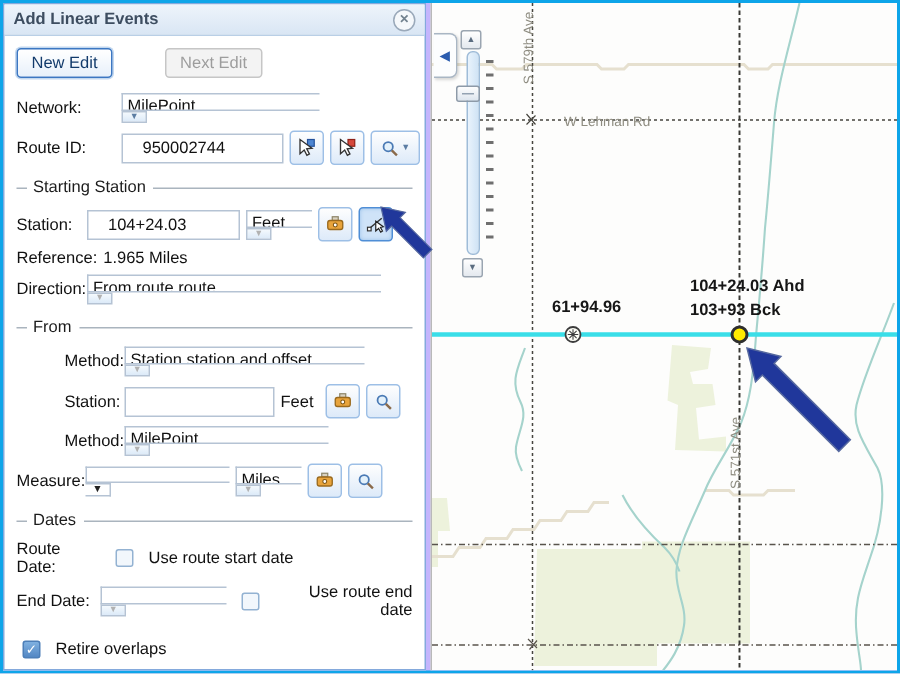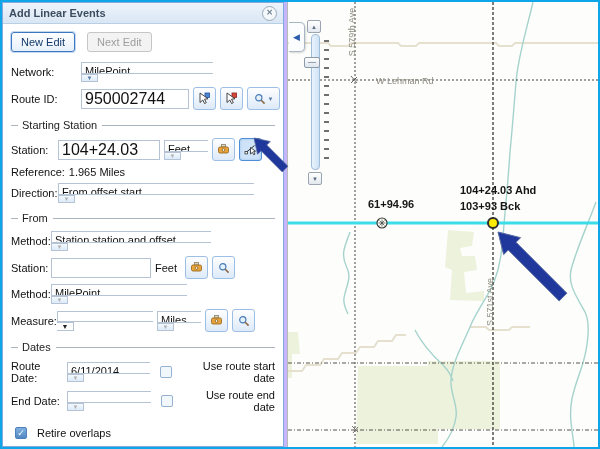--- a/index.html
+++ b/index.html
@@ -4,29 +4,29 @@
 <style>
   html,body{margin:0;padding:0;background:#e8e8e8;font-family:"Liberation Sans",sans-serif;}
   #screen{position:relative;width:600px;height:449px;box-sizing:border-box;border:2px solid #0ea5e9;background:#c4b5fd;overflow:hidden;}
 
   
   #panel{position:absolute;left:0;top:0;width:282px;height:445px;box-sizing:border-box;border:1px solid #84a9dc;background:#fff;}
   #panel-header{height:20px;display:flex;align-items:center;padding:0 6px;background:linear-gradient(#eef4fb,#d9e6f4);border-bottom:1px solid #b9cfe6;font-size:11px;font-weight:bold;color:#3d4d60;}
   .close-btn{margin-left:auto;width:13px;height:13px;border:1px solid #9aa9ba;border-radius:50%;font-size:8px;line-height:12px;text-align:center;color:#72828f;background:#f5f8fb;cursor:default;}
   #panel-body{padding:6px 8px;font-size:11px;color:#111;}
 
-  .btn-row{display:flex;gap:0;margin:2px 0 10px;align-items:flex-end;}
+  .btn-row{display:flex;gap:23px;margin:2px 0 10px;align-items:flex-end;}
   .btn{font-size:11px;border-radius:3px;padding:3px 9px;background:linear-gradient(#ffffff,#e7f0fa);}
   .btn.primary{border:1px solid #3c77c2;color:#123a6b;box-shadow:0 0 0 1px #c3d8ef;}
   .btn.disabled{border:1px solid #c6c6c6;color:#9d9d9d;background:#f3f3f3;margin-left:12px;}
 
   .row{display:flex;align-items:center;margin-bottom:5px;}
   .lbl{flex:none;}
-  .w70{width:70px;} .w47{width:47px;} .w40{width:40px;} .w46{width:46px;} .w56{width:56px;}
-  .tfield{box-sizing:border-box;height:20px;border:1px solid #b5c3d4;font-size:16px;padding:0 3px;font-family:"Liberation Sans",sans-serif;color:#111;background:#fff;}
+  .w70{width:70px;} .w47{width:47px;} .w40{width:40px;margin-left:32px;} .w46{width:46px;} .w56{width:56px;}
+  .tfield{box-sizing:border-box;height:20px;border:1px solid #b5c3d4;font-size:11px;padding:0 13px;font-family:"Liberation Sans",sans-serif;color:#111;background:#fff;}
   .combo{display:flex;height:20px;box-sizing:border-box;flex-direction:column;}
   .combo .val{box-sizing:border-box;border:1px solid #b5c3d4;border-right:none;background:#fff;padding:2px 3px 0;flex:1;overflow:hidden;white-space:nowrap;}
   .trigger{box-sizing:border-box;width:17px;border:1px solid #b5c3d4;background:linear-gradient(#f4f9fd,#dcea f8);background:linear-gradient(#f4f9fd,#dceaf8);display:flex;align-items:center;justify-content:center;font-size:6px;color:#5c7da3;}
   .trigger.dis{color:#b2b2b2;}
   .unit-text{margin:0 4px;}
   .ibtn{flex:none;width:23px;height:23px;box-sizing:border-box;border:1px solid #9dbfe6;border-radius:3px;background:linear-gradient(#fefefe,#ddeaf9);display:flex;align-items:center;justify-content:center;margin-left:4px;}
   .ibtn.wide{width:33px;gap:2px;}
   .ibtn.active{border:1px solid #4f8ed6;background:#cfe3f8;box-shadow:inset 0 0 3px #9cc3ea;}
   .caret{font-size:6px;color:#5c7da3;}
 
@@ -130,21 +130,21 @@
       </div>
 
       <div class="row">
         <span class="lbl">Reference:</span>
         <span style="margin-left:4px;">1.965 Miles</span>
       </div>
 
       <div class="row">
         <span class="lbl w47">Direction:</span>
         <div class="combo" style="width:196px;">
-          <div class="val">From offset start</div>
+          <div class="val">From route route</div>
           <div class="trigger dis">▼</div>
         </div>
       </div>
 
       <div class="sep">
           <span>From</span>
         </div>
 
       <div class="row">
         <span class="lbl w40">Method:</span>
@@ -206,24 +206,20 @@
           </svg>
         </span>
       </div>
 
       <div class="sep">
           <span>Dates</span>
         </div>
 
       <div class="row">
         <span class="lbl w56">Route Date:</span>
-        <div class="combo" style="width:86px;">
-          <div class="val">6/11/2014</div>
-          <div class="trigger dis">▼</div>
-        </div>
         <span class="cb" style="margin-left:10px;"></span>
         <span class="cb-lbl">Use route start date</span>
       </div>
 
       <div class="row">
         <span class="lbl w56">End Date:</span>
         <div class="combo" style="width:86px;">
           <div class="val"></div>
           <div class="trigger dis">▼</div>
         </div>

